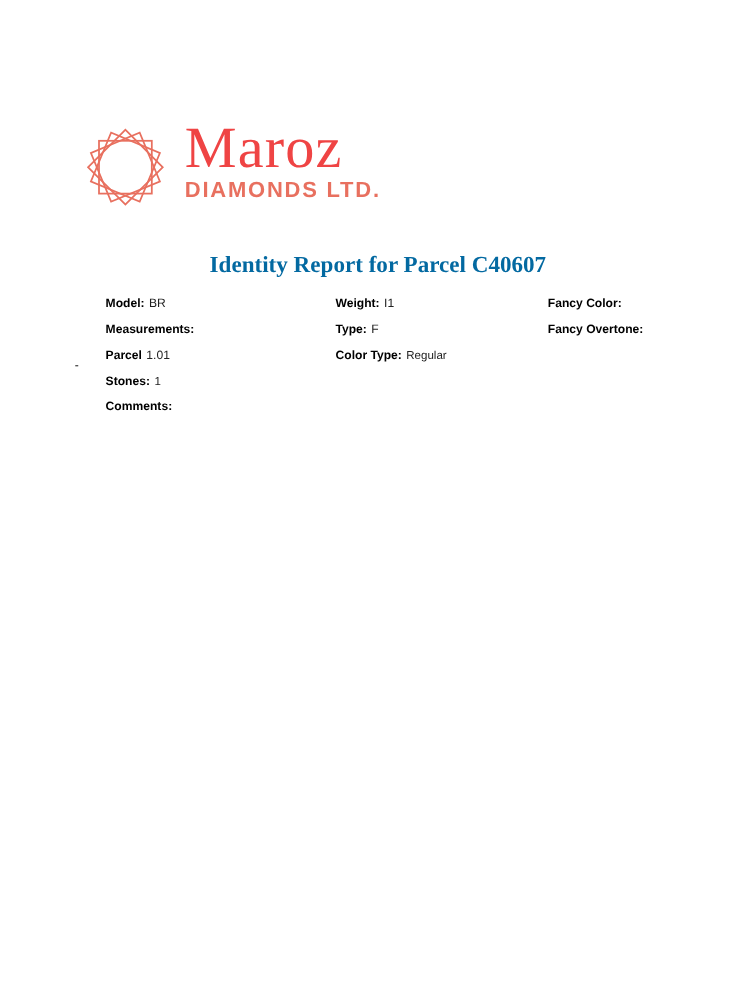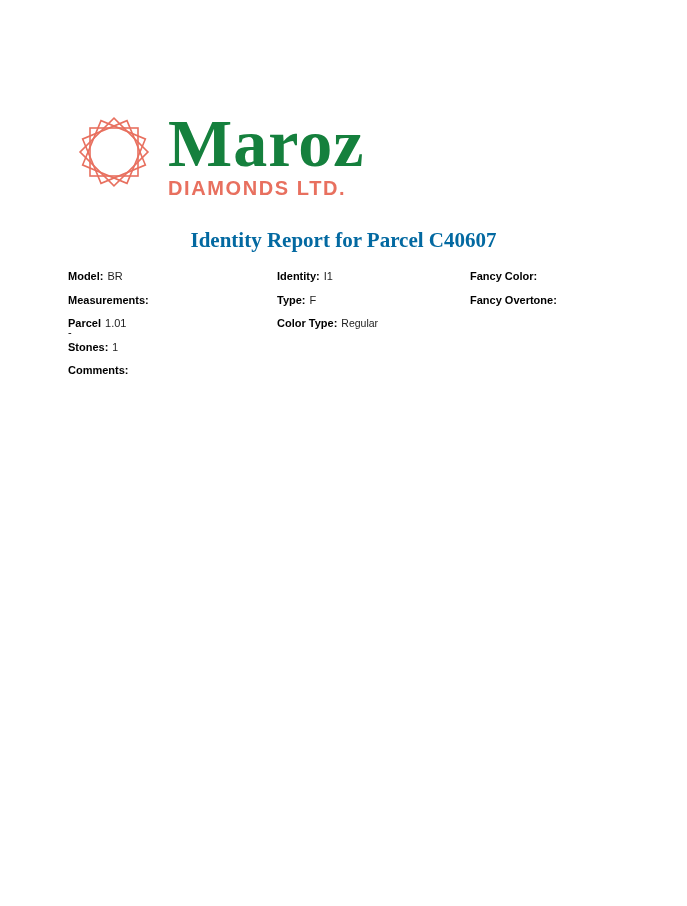--- a/index.html
+++ b/index.html
@@ -32,23 +32,23 @@
     height: 76px;
   }
   .logo-text {
     position: absolute;
     left: 92px;
     top: 0px;
     width: 230px;
   }
   .logo-word {
     font-family: "Liberation Serif", serif;
-    font-size: 68px;
-    font-weight: bold;
-    color: #15803d;
+    font-size: 53px;
+    font-weight: normal;
+    color: #ef4444;
     line-height: 1.05;
     letter-spacing: 1px;
   }
   .logo-sub {
     font-family: "Liberation Sans", sans-serif;
     font-size: 20px;
     font-weight: bold;
     color: #e8705f;
     letter-spacing: 1.6px;
     margin-top: -2px;
@@ -71,20 +71,21 @@
   .fields {
     position: absolute;
     left: 0;
     top: 266px;
     width: 687px;
     height: 130px;
   }
   .col {
     position: absolute;
     top: 0;
+    margin-left: 28px;
   }
   .col-1 { left: 68px; width: 200px; }
   .col-2 { left: 277px; width: 190px; }
   .col-3 { left: 470px; width: 200px; }
 
   .field {
     position: relative;
     height: 23.5px;
     white-space: nowrap;
   }
@@ -149,21 +150,21 @@
     <div class="field">
       <span class="f-label">Stones:</span><span class="f-value small">1</span>
     </div>
     <div class="field">
       <span class="f-label">Comments:</span><span class="f-value"></span>
     </div>
   </div>
 
   <div class="col col-2">
     <div class="field">
-      <span class="f-label">Identity:</span><span class="f-value">I1</span>
+      <span class="f-label">Weight:</span><span class="f-value">I1</span>
     </div>
     <div class="field">
       <span class="f-label">Type:</span><span class="f-value">F</span>
     </div>
     <div class="field">
       <span class="f-label">Color Type:</span><span class="f-value small">Regular</span>
     </div>
   </div>
 
   <div class="col col-3">

